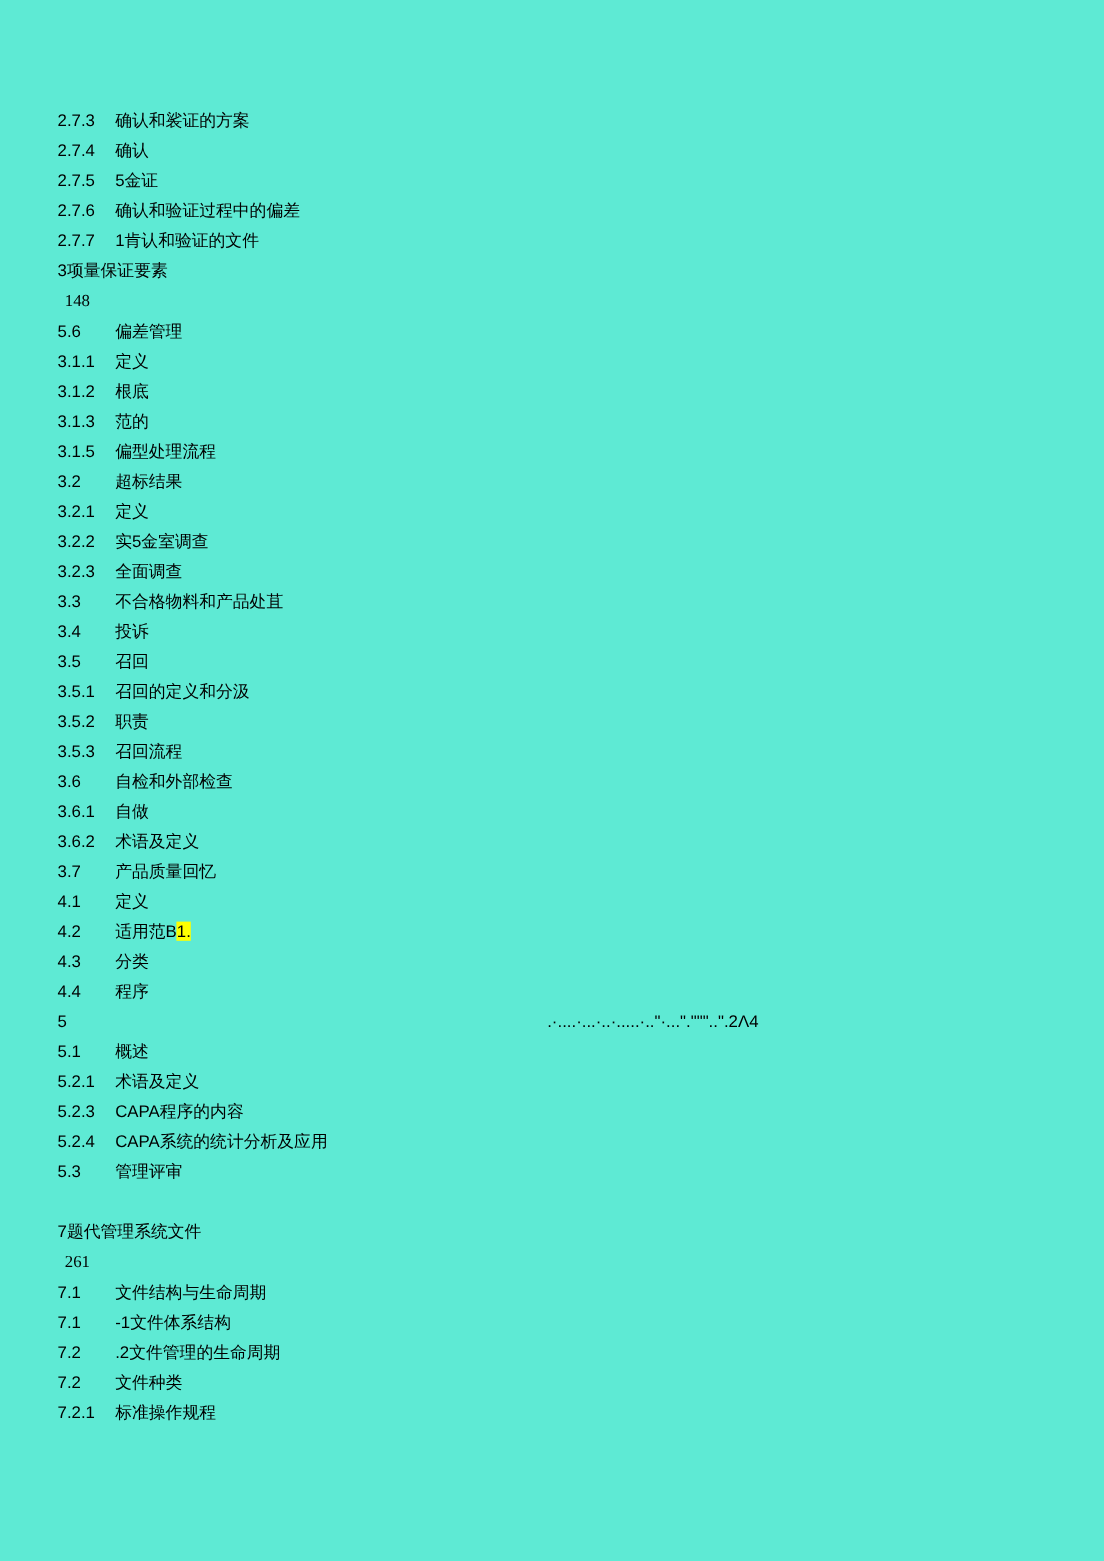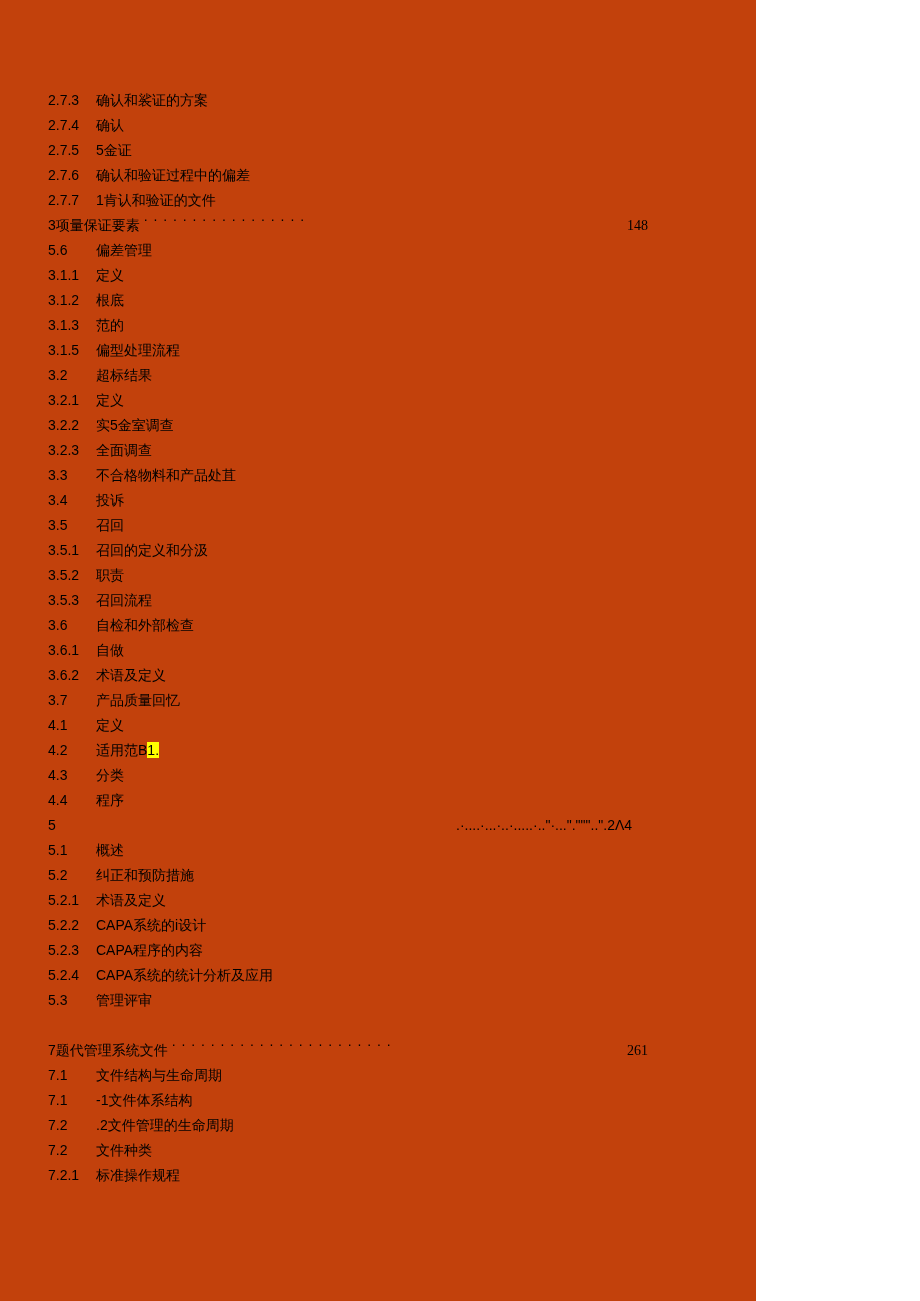--- a/index.html
+++ b/index.html
@@ -4,43 +4,44 @@
 <style>
   body {
     margin: 0;
     padding: 0;
     background: #fff;
     font-family: Arial, "Microsoft YaHei", sans-serif;
     font-size: 14px;
     color: #000;
   }
   .page {
-    width: 756px;
+    width: 920px;
     min-height: 1301px;
     padding: 88px 48px 48px 48px;
     box-sizing: border-box;
-    background: #c2410c;
+    background: #5eead4;
   }
   .line {
     display: flex;
     align-items: baseline;
     line-height: 25px;
     white-space: pre;
   }
   .num {
     display: inline-block;
     min-width: 48px;
   }
   .title {
     display: inline-block;
   }
   .leader-line {
     display: flex;
     align-items: baseline;
     line-height: 25px;
+    flex-direction: column;
   }
   .leader-left {
     white-space: pre;
   }
   .dots {
     flex: 1;
     border-bottom: 1px dotted transparent;
     position: relative;
     overflow: hidden;
     height: 1em;
@@ -97,23 +98,21 @@
     <div class="line"><span class="num">3.6</span><span class="title">自检和外部检查</span></div>
     <div class="line"><span class="num">3.6.1</span><span class="title">自做</span></div>
     <div class="line"><span class="num">3.6.2</span><span class="title">术语及定义</span></div>
     <div class="line"><span class="num">3.7</span><span class="title">产品质量回忆</span></div>
     <div class="line"><span class="num">4.1</span><span class="title">定义</span></div>
     <div class="line"><span class="num">4.2</span><span class="title"><span>适用范B</span><span class="hl">1.</span></span></div>
     <div class="line"><span class="num">4.3</span><span class="title">分类</span></div>
     <div class="line"><span class="num">4.4</span><span class="title">程序</span></div>
     <div class="line" style="justify-content: flex-start;"><span class="num">5</span><span style="flex: 0 0 360px;"></span><span>.·....·...·..·.....·.."·..."."""..".2Λ4</span></div>
     <div class="line"><span class="num">5.1</span><span class="title">概述</span></div>
-    <div class="line"><span class="num">5.2</span><span class="title">纠正和预防措施</span></div>
     <div class="line"><span class="num">5.2.1</span><span class="title">术语及定义</span></div>
-    <div class="line"><span class="num">5.2.2</span><span class="title">CAPA系统的i设计</span></div>
     <div class="line"><span class="num">5.2.3</span><span class="title">CAPA程序的内容</span></div>
     <div class="line"><span class="num">5.2.4</span><span class="title">CAPA系统的统计分析及应用</span></div>
     <div class="line"><span class="num">5.3</span><span class="title">管理评审</span></div>
     <div class="blank"></div>
     <div class="leader-line">
       <span class="leader-left">7题代管理系统文件 </span>
       <span class="dots"></span>
       <span class="pageno">261</span>
     </div>
     <div class="line"><span class="num">7.1</span><span class="title">文件结构与生命周期</span></div>

